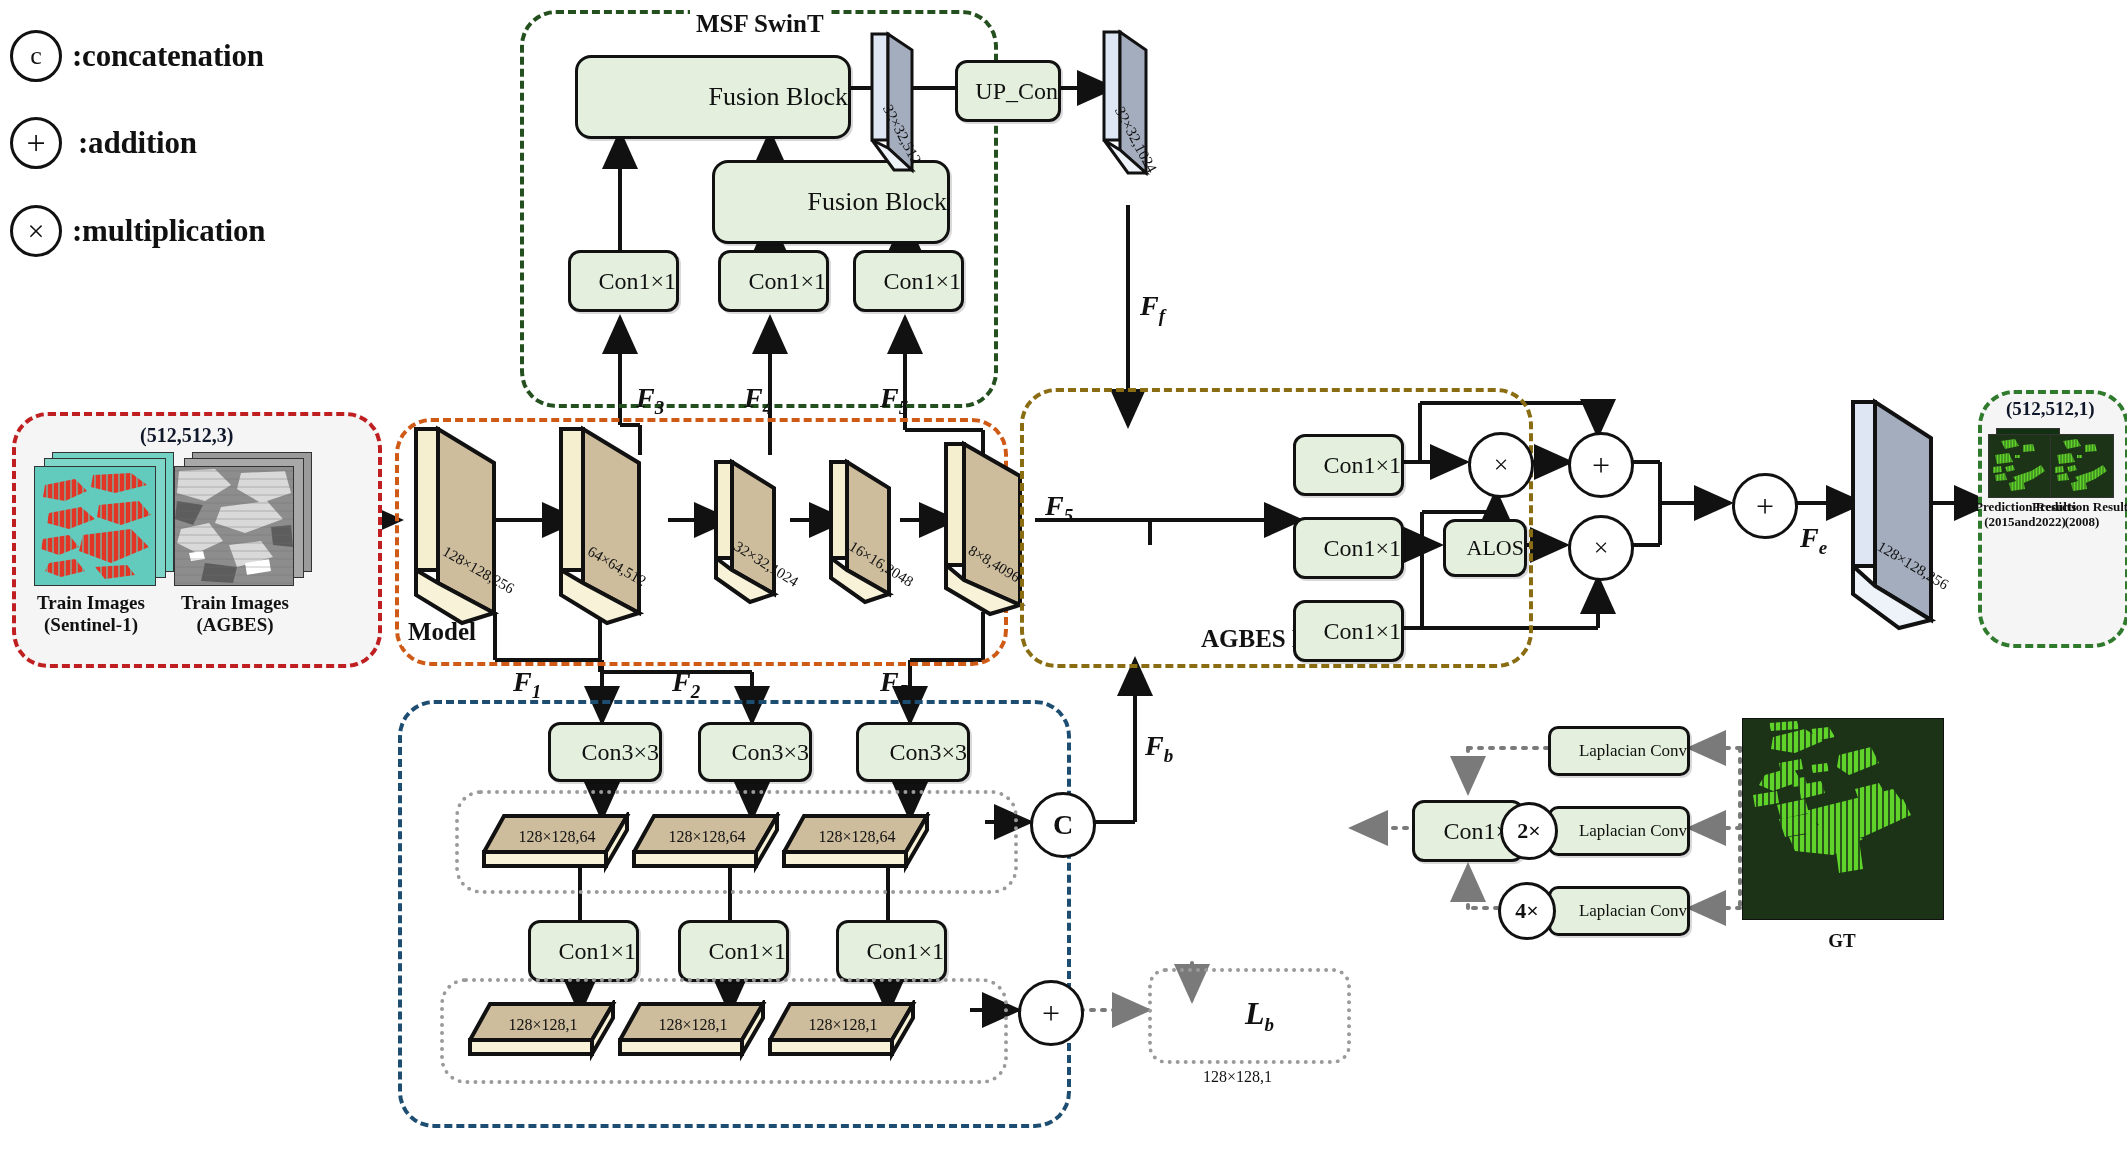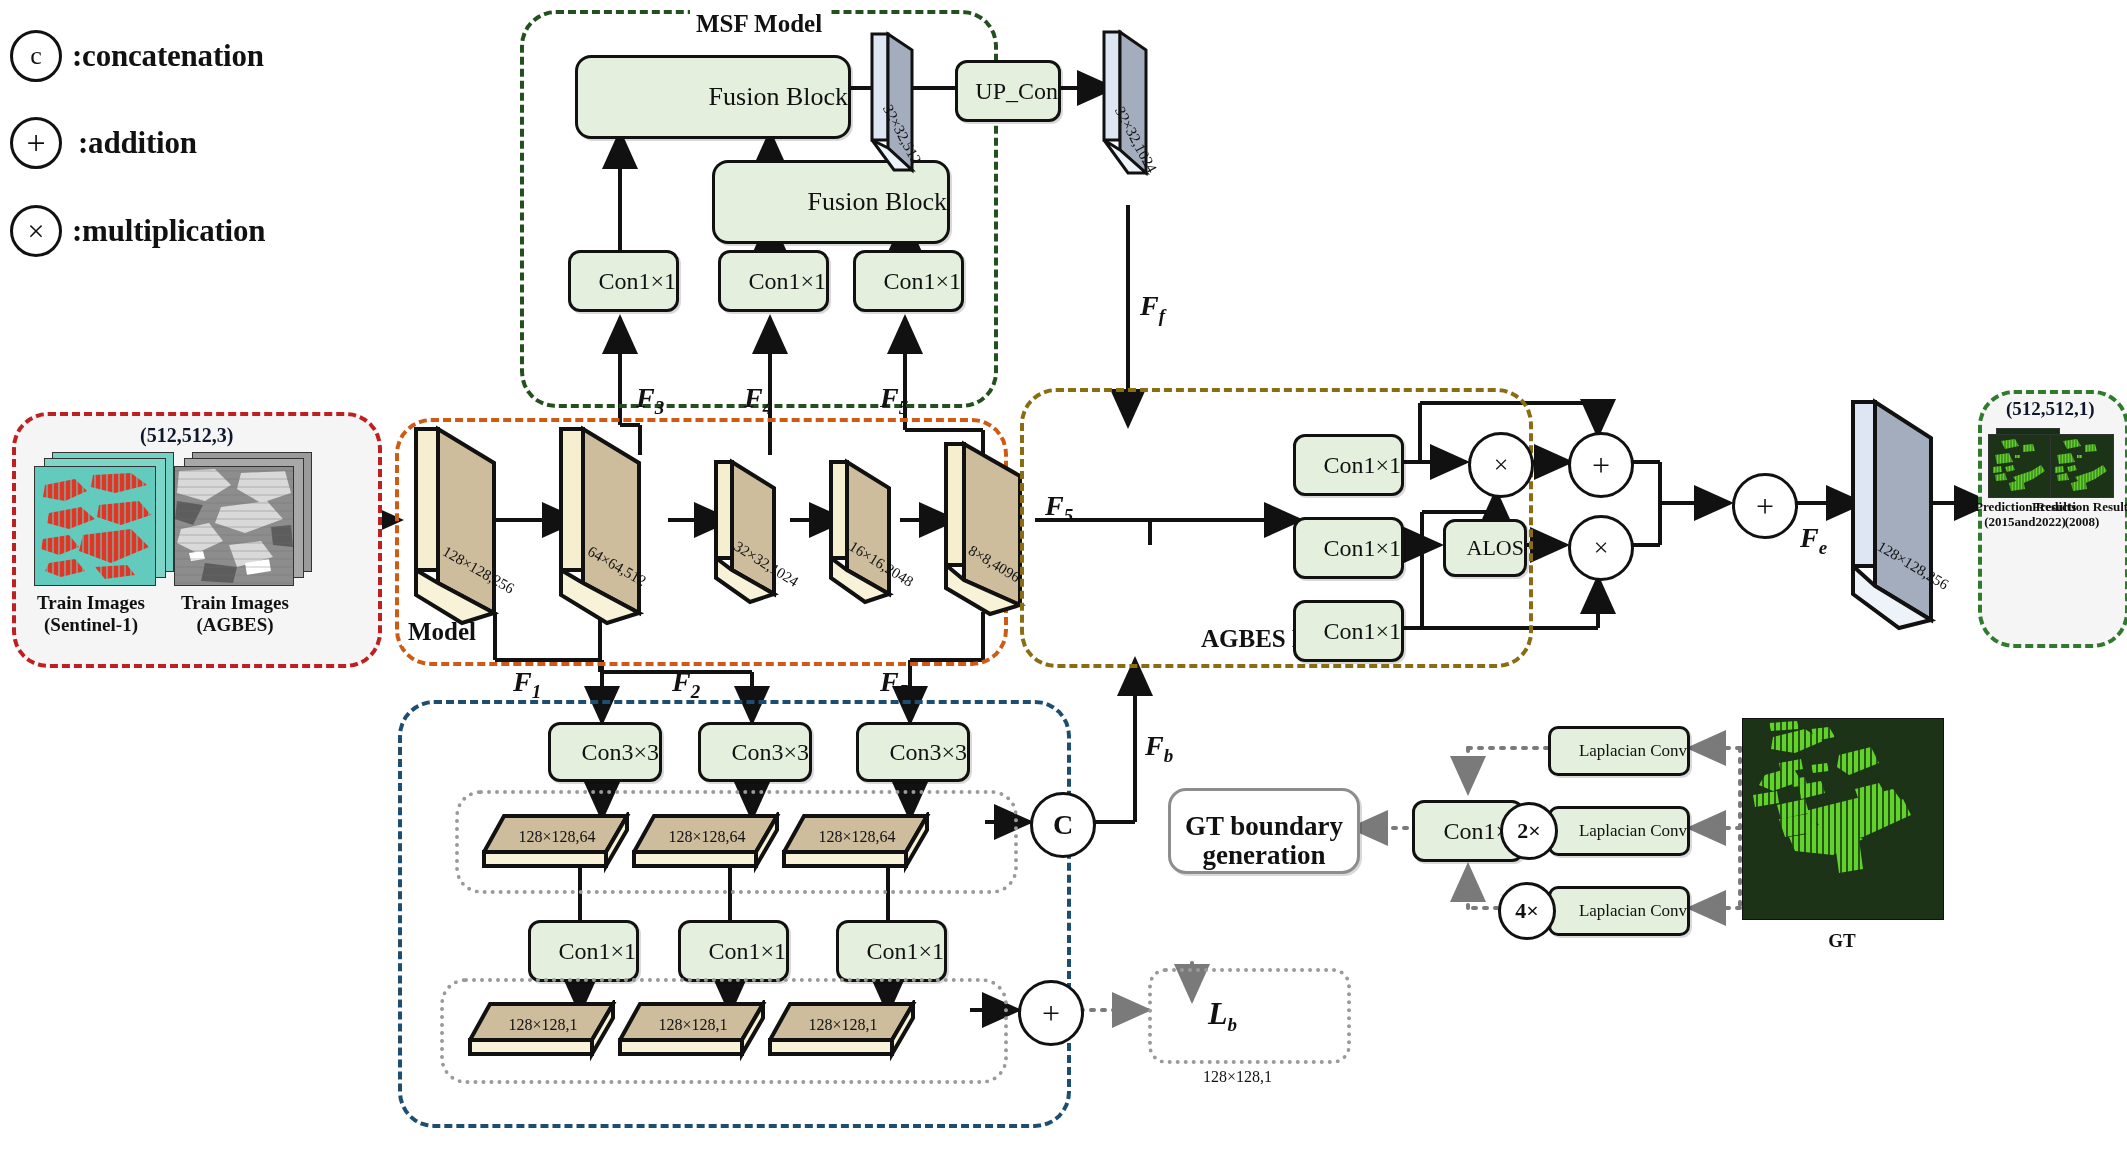--- a/index.html
+++ b/index.html
@@ -221,21 +221,21 @@
   <div class="legend-row" style="left:10px;top:117px;">
     <div class="legend-circle" style="font-size:34px;">+</div>
     <div class="legend-text" style="margin-left:16px;">:addition</div>
   </div>
   <div class="legend-row" style="left:10px;top:205px;">
     <div class="legend-circle" style="font-size:30px;">×</div>
     <div class="legend-text">:multiplication</div>
   </div>
 
   <div class="group g-msf" style="left:520px;top:10px;right:auto;width:470px;height:390px;"></div>
-  <div class="group-label" style="left:690px;top:10px;background:#fff;">MSF Model</div>
+  <div class="group-label" style="left:690px;top:10px;background:#fff;">MSF SwinT</div>
 
   <div class="opbox fusion" style="left:575px;top:55px;width:270px;height:78px;">
     <span>Fusion Block</span>
   </div>
   <div class="opbox fusion" style="left:712px;top:160px;width:232px;height:78px;">
     <span>Fusion Block</span>
   </div>
 
   <div class="slab" style="left:866px;top:30px;">
     <svg width="80" height="145" viewBox="0 0 80 145">
@@ -590,29 +590,25 @@
       <polygon points="124,40 145,4 145,18 124,54" fill="#f7f2d8" stroke="#111" stroke-width="4"></polygon>
     </svg>
     <div class="plabel" style="top:16px;">128×128,1</div>
   </div>
 
   <div class="opcirc" style="left:1018px;top:980px;width:60px;height:60px;font-size:32px;">
     <span>+</span>
   </div>
 
   <div class="dotgroup" style="left:1148px;top:968px;width:195px;height:88px;border-radius:18px;"></div>
-  <div class="flabel" style="left:1208px;top:995px;font-size:32px;">
+  <div class="flabel" style="left:1245px;top:995px;font-size:32px;">
     <span>L</span><sub>b</sub>
   </div>
   <div class="dimlabel" style="left:1203px;top:1068px;">128×128,1</div>
 
-  <div class="opbox plain" style="left:1168px;top:788px;width:186px;height:80px;">
-    <span>GT boundary</span>
-    <span>generation</span>
-  </div>
 
   <div class="opbox" style="left:1412px;top:800px;width:106px;height:56px;font-size:24px;">
     <span>Con1×1</span>
   </div>
 
   <div class="opbox lap" style="left:1548px;top:726px;width:136px;height:44px;">
     <span>Laplacian Conv</span>
   </div>
   <div class="opbox lap" style="left:1548px;top:806px;width:136px;height:44px;">
     <span>Laplacian Conv</span>

